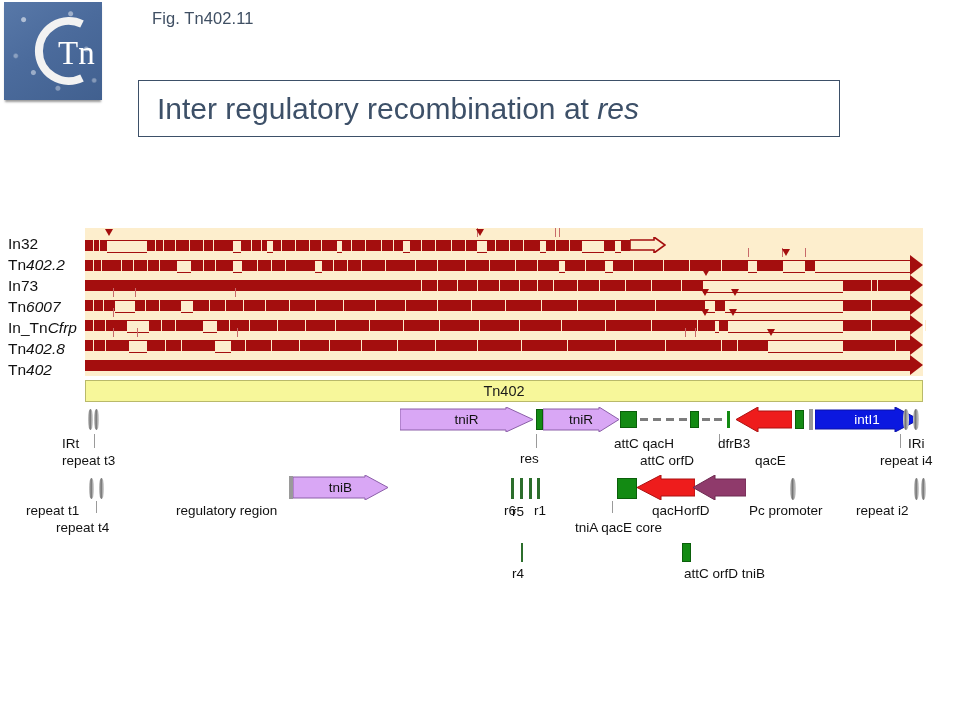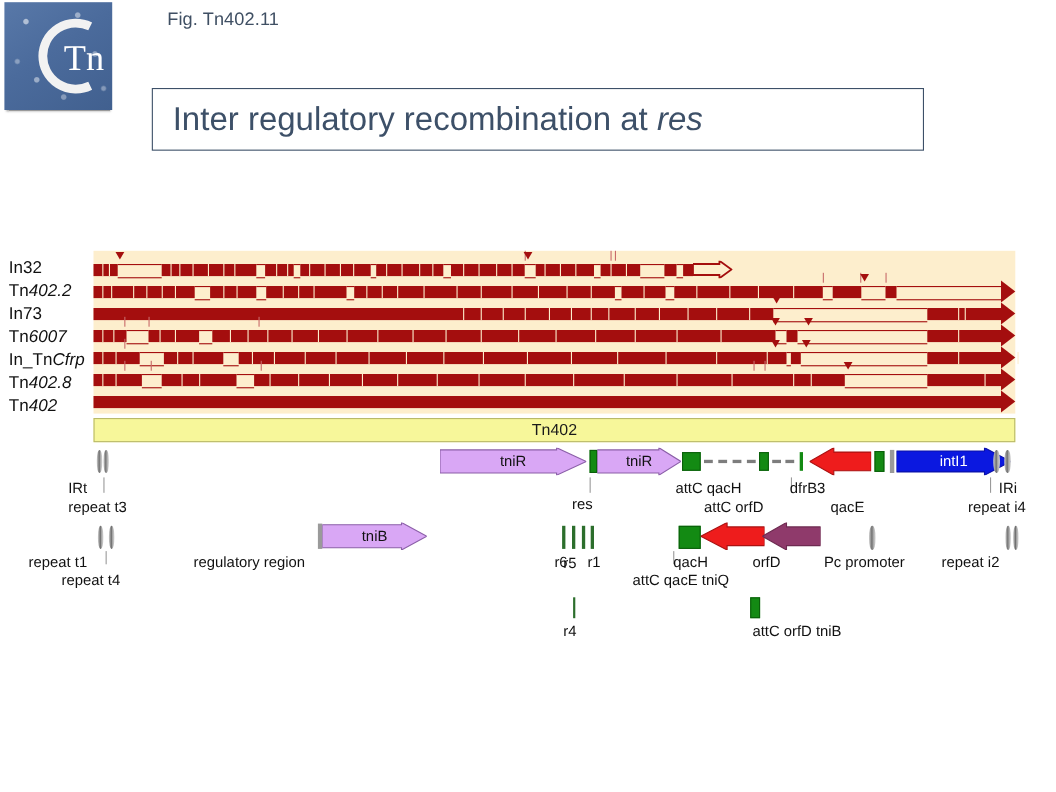--- a/index.html
+++ b/index.html
@@ -435,28 +435,28 @@
 
   <div class="lens" style="left:790px;top:478px;width:6px;height:22px"></div>
   <div class="lens" style="left:914px;top:478px;width:5px;height:22px"></div>
   <div class="lens" style="left:921px;top:478px;width:5px;height:22px"></div>
 
   <div class="tickmark" style="left:96px;top:501px;height:12px"></div>
   <div class="cap" style="left:26px;top:503px">repeat t1</div>
   <div class="cap" style="left:504px;top:503px">r6</div>
   <div class="cap" style="left:534px;top:503px">r1</div>
   <div class="tickmark" style="left:612px;top:501px;height:12px"></div>
-  <div class="cap" style="left:612px;top:503px">qacH</div>
+  <div class="cap" style="left:652px;top:503px">qacH</div>
   <div class="cap" style="left:684px;top:503px">orfD</div>
   <div class="cap" style="left:749px;top:503px">Pc promoter</div>
   <div class="cap" style="left:856px;top:503px">repeat i2</div>
 
   <div class="cap" style="left:56px;top:520px">repeat t4</div>
   <div class="cap" style="left:176px;top:503px">regulatory region</div>
   <div class="cap" style="left:512px;top:504px">r5</div>
-  <div class="cap" style="left:575px;top:520px">attC qacE tniQ</div>
+  <div class="cap" style="left:575px;top:520px">tniA qacE core</div>
 
   <div class="gline" style="left:521px;top:543px;width:2px;height:19px;background:#2c6e2c"></div>
   <div class="gbox" style="left:682px;top:543px;width:9px;height:19px"></div>
 
   <div class="cap" style="left:512px;top:566px">r4</div>
   <div class="cap" style="left:684px;top:566px">attC orfD tniB</div>
 </div>
 
 </body></html>

